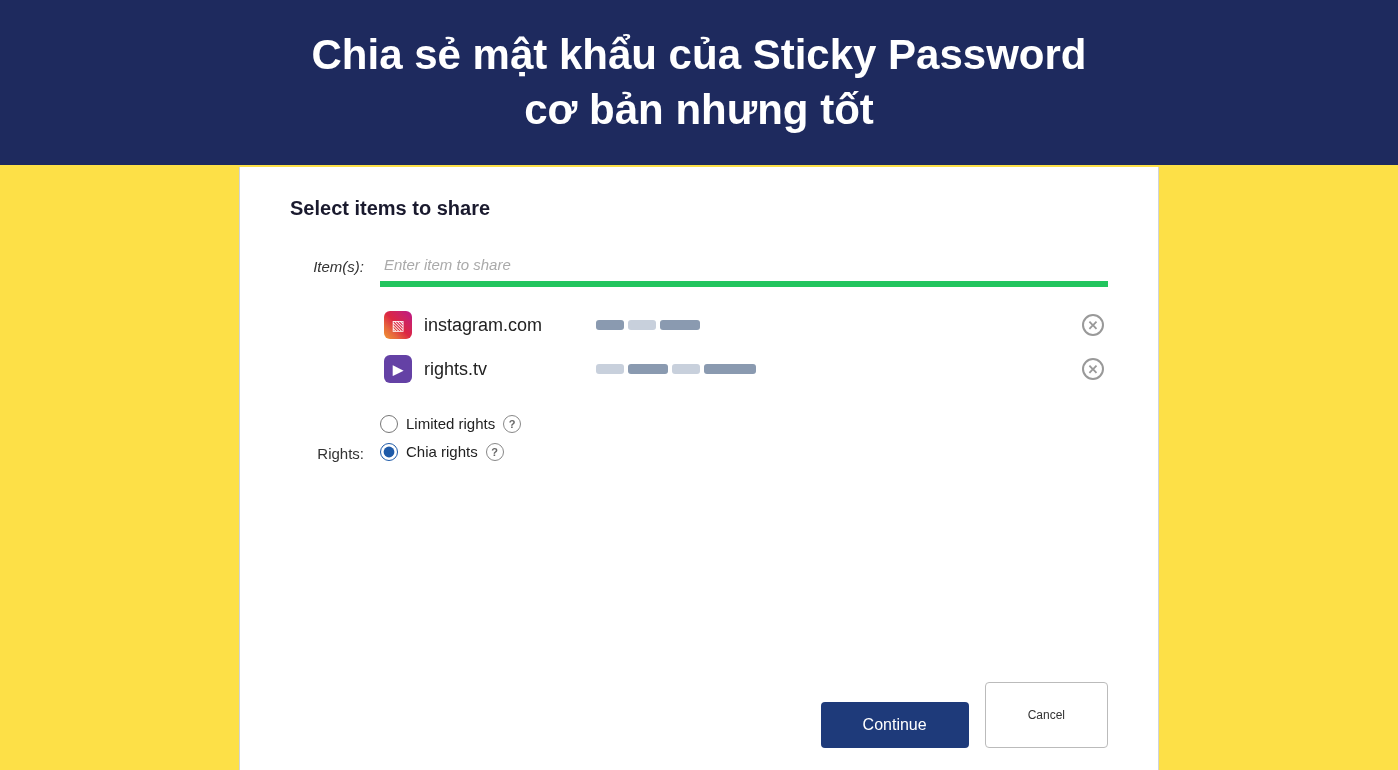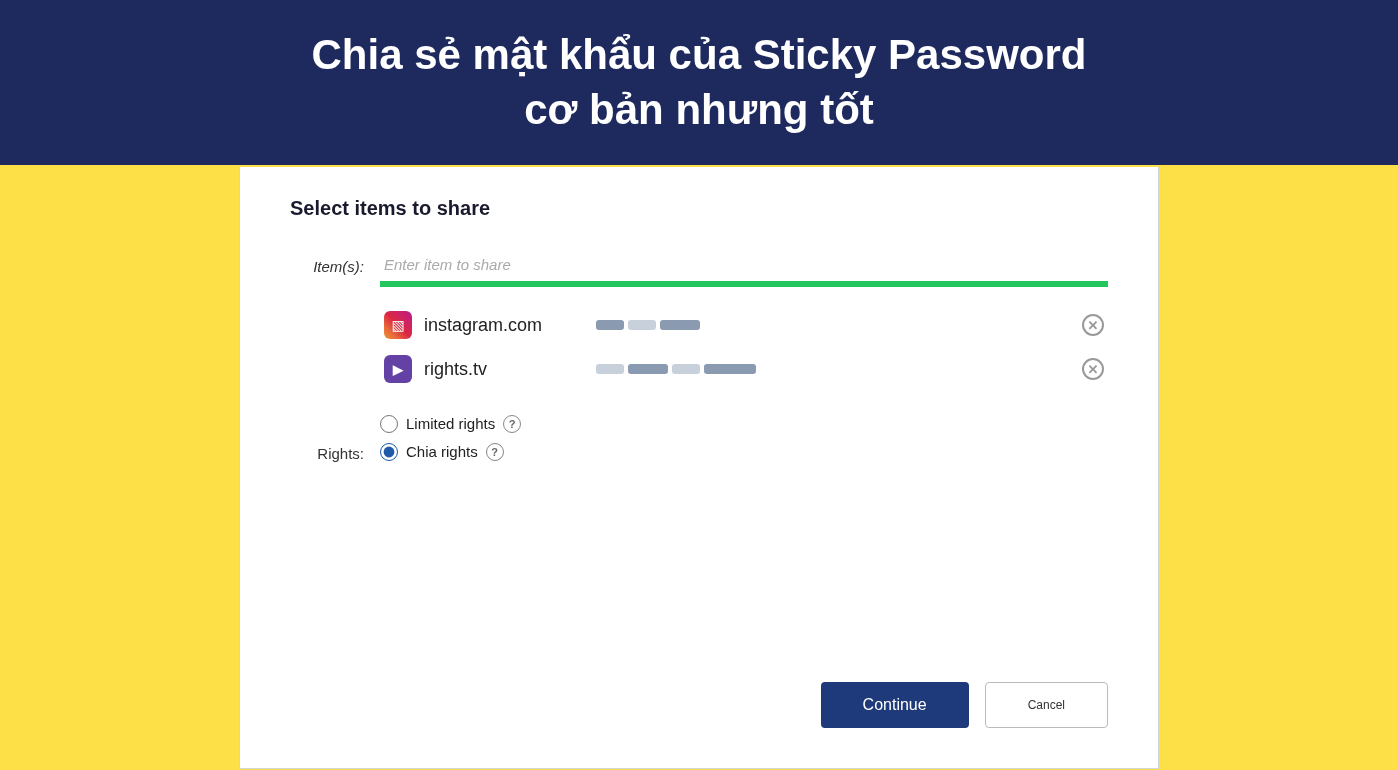--- a/index.html
+++ b/index.html
@@ -222,20 +222,21 @@
 
     .btn-continue {
       background: #1e3a7a;
       color: white;
       border: none;
       padding: 14px 42px;
       font-size: 16px;
       border-radius: 4px;
       cursor: pointer;
       font-weight: 500;
+      margin-top: 20px;
     }
 
     .btn-cancel {
       background: white;
       color: #333;
       border: 1.5px solid #bbb;
       padding: 14px 42px;
       font-size: 12px;
       border-radius: 4px;
       cursor: pointer;

